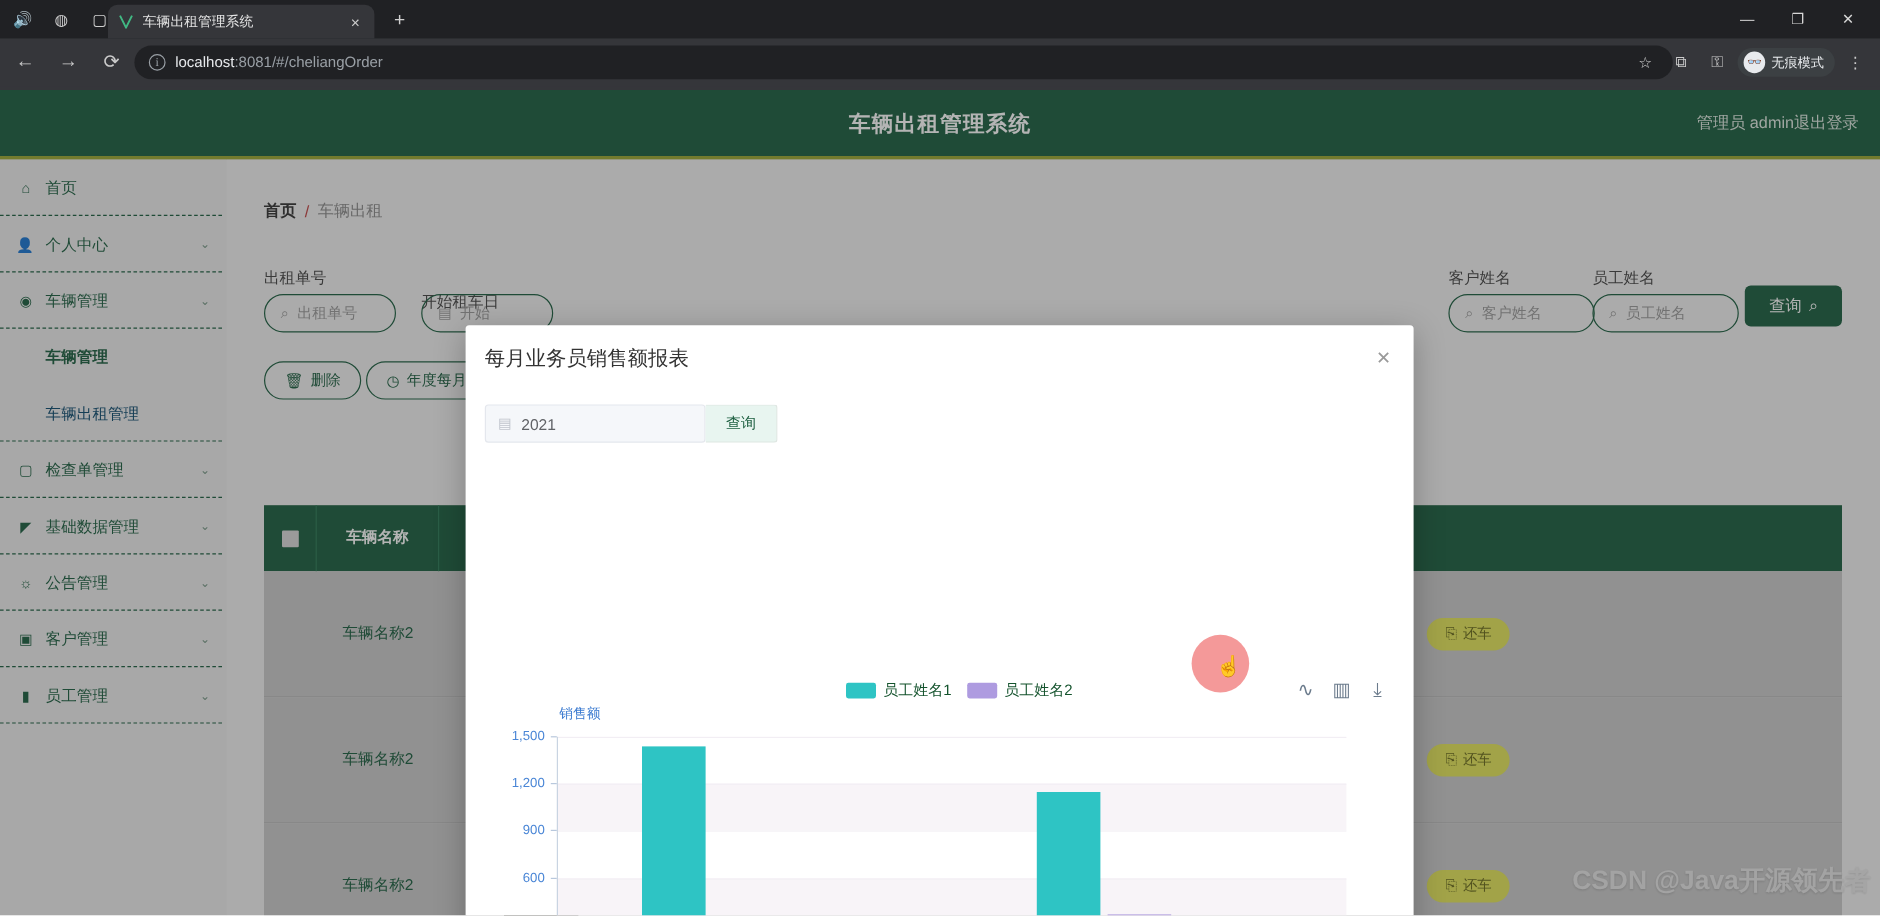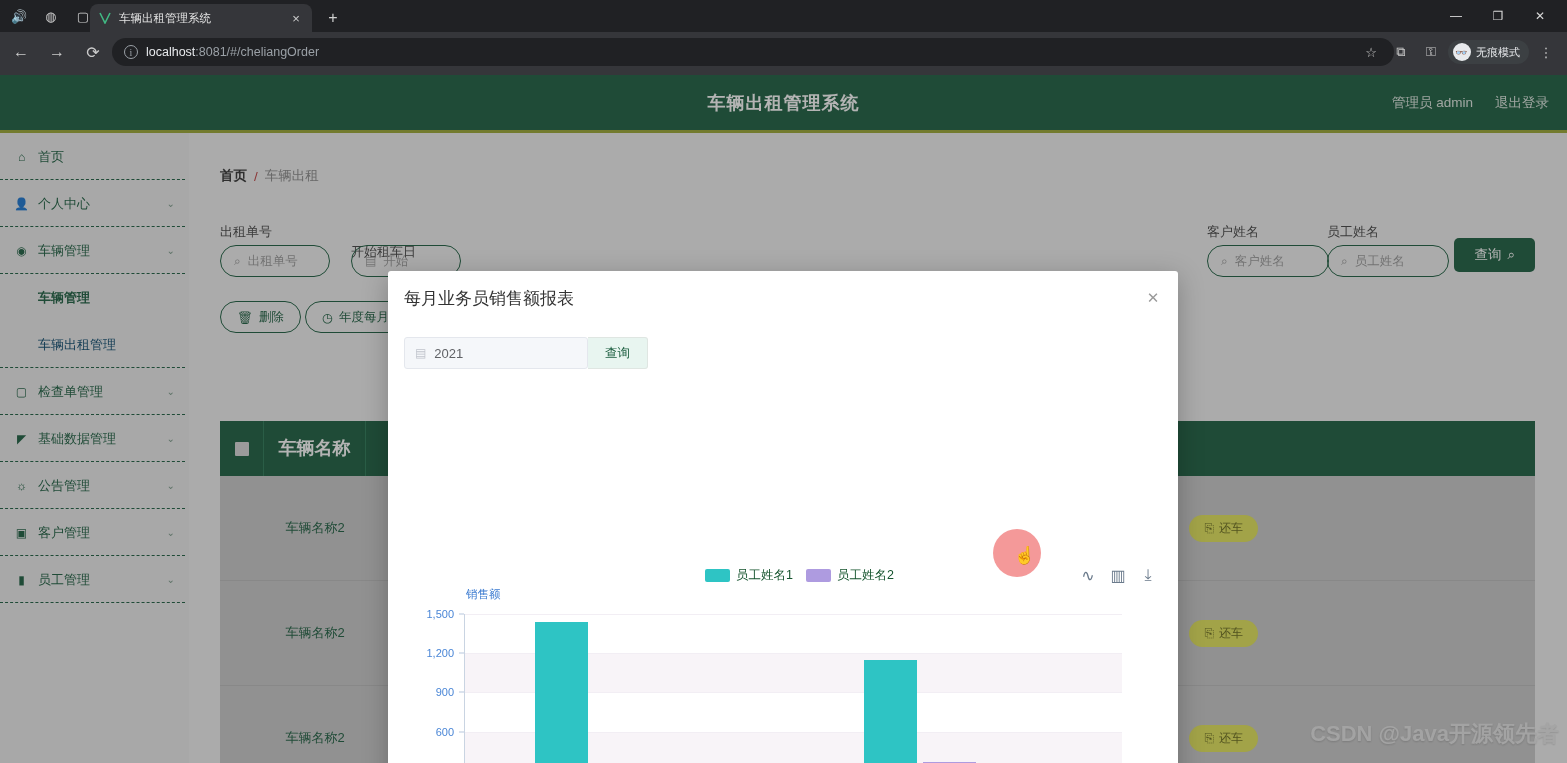--- a/index.html
+++ b/index.html
@@ -52,21 +52,21 @@
             display:flex; align-items:center; justify-content:center; font-size:9px; color:#fff; }
   .bm-label { color:#dadce0; font-size:11.5px; white-space:nowrap; }
 
   
   .page { position:absolute; left:0; top:75px; width:1567px; height:688px; background:#F0F0F0; overflow:hidden; }
 
   .app-header { position:absolute; left:0; top:0; width:1567px; height:55px; background:#1B5E3F; }
   .app-title { position:absolute; left:0; top:0; width:100%; height:55px;
                display:flex; align-items:center; justify-content:center;
                color:#fff; font-size:18px; font-weight:bold; letter-spacing:1px; }
-  .header-right { position:absolute; right:18px; top:0; height:55px; display:flex; align-items:center; gap:22px; }
+  .header-right { position:absolute; right:18px; top:0; height:55px; display:flex; align-items:center; }
   .header-right span { color:#dfe9e2; font-size:13.5px; }
   .header-rule { position:absolute; left:0; top:55px; width:1567px; height:3px; background:#9BA832; }
 
   
   .sidebar { position:absolute; left:0; top:58px; width:189px; height:630px; background:#EDEDED; }
   .side-item { position:relative; height:47px; display:flex; align-items:center; padding:0 14px; gap:9px; }
   .side-item::after { content:""; position:absolute; left:0; right:4px; bottom:0; height:0;
                       border-bottom:1.5px dashed #1B5E3F; }
   .side-ico { width:15px; flex:0 0 15px; text-align:center; color:#1B5E3F; font-size:12px; }
   .side-label { color:#1B5E3F; font-size:13px; flex:1; }
@@ -91,21 +91,21 @@
               display:flex; align-items:center; gap:7px; padding:0 13px; color:#9a9a9a; font-size:12.5px; }
   .fl-field .fico { font-size:12px; color:#9a9a9a; }
   .fl-btn { position:absolute; height:32px; border:1px solid #1B5E3F; border-radius:16px;
             display:flex; align-items:center; justify-content:center; gap:6px; padding:0 16px;
             color:#1B5E3F; font-size:12.5px; }
   .query-btn { position:absolute; right:32px; top:-13px; height:34px; background:#1B5E3F; color:#fff;
                border-radius:5px; display:flex; align-items:center; gap:6px; padding:0 20px; font-size:13.5px; }
 
   .table-wrap { position:absolute; left:31px; top:288px; width:1315px; }
   .thead { display:flex; background:#1B5E3F; height:55px; }
-  .th { color:#fff; font-size:18px; font-weight:bold; display:flex; align-items:center;
+  .th { color:#fff; font-size:13px; font-weight:bold; display:flex; align-items:center;
         justify-content:center; text-align:center; border-right:1px solid #2c7a56; line-height:1.25; padding:0 3px; }
   .th:last-child { border-right:none; }
   .chk { width:14px; height:14px; background:#d9d9d9; border-radius:1px; }
   .trow { display:flex; height:105px; background:#C9C9C9; border-bottom:1px solid #bcbcbc; }
   .td { display:flex; align-items:center; justify-content:center; text-align:center;
         color:#1B5E3F; font-size:13px; line-height:1.35; padding:0 4px; }
   .td.time { color:#2a2a2a; }
   .carimg { width:62px; height:78px; background:linear-gradient(#6f6b3a,#2c2c1c 55%,#1a1a12); border-radius:2px; }
   .ops { display:flex; align-items:center; justify-content:center; gap:12px; }
   .opbtn { height:27px; border-radius:14px; display:flex; align-items:center; gap:5px;

